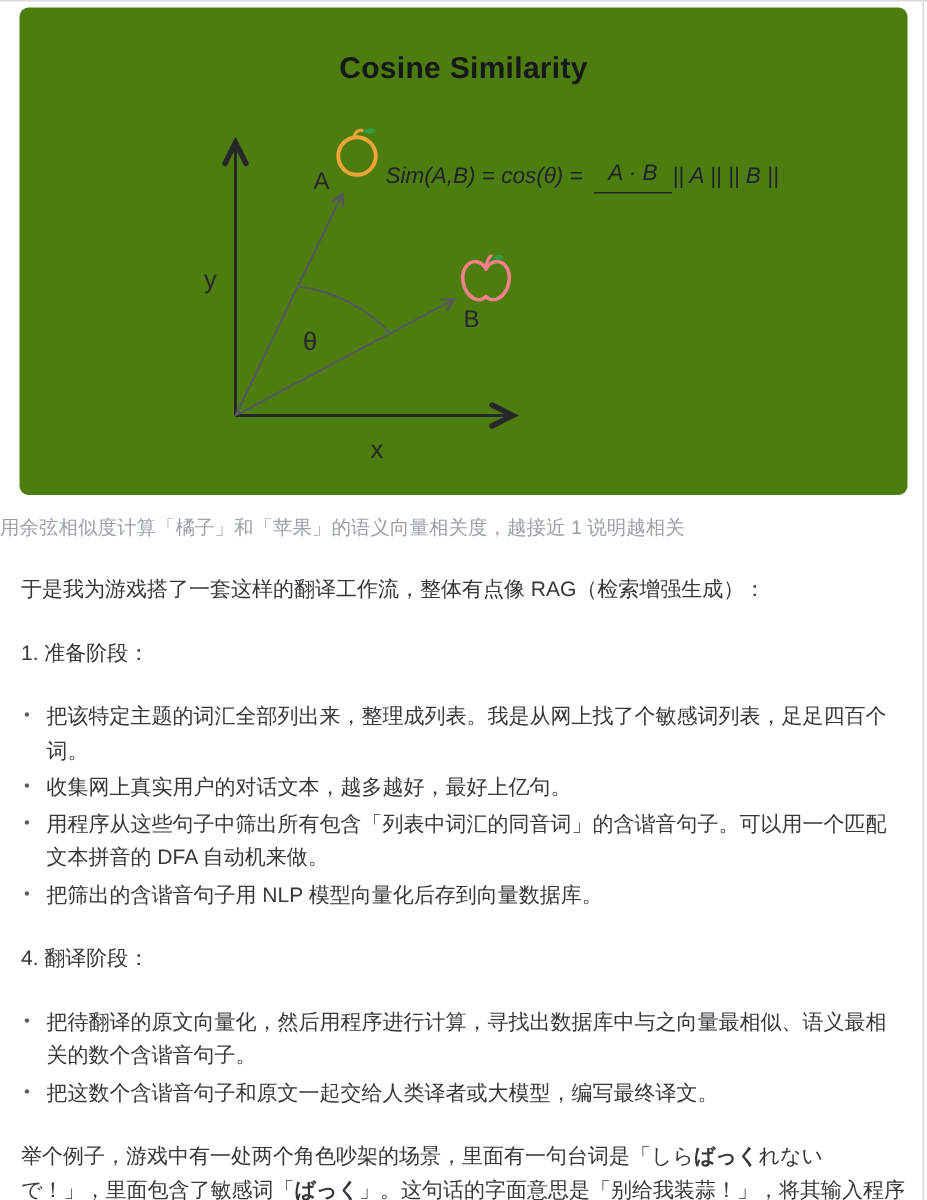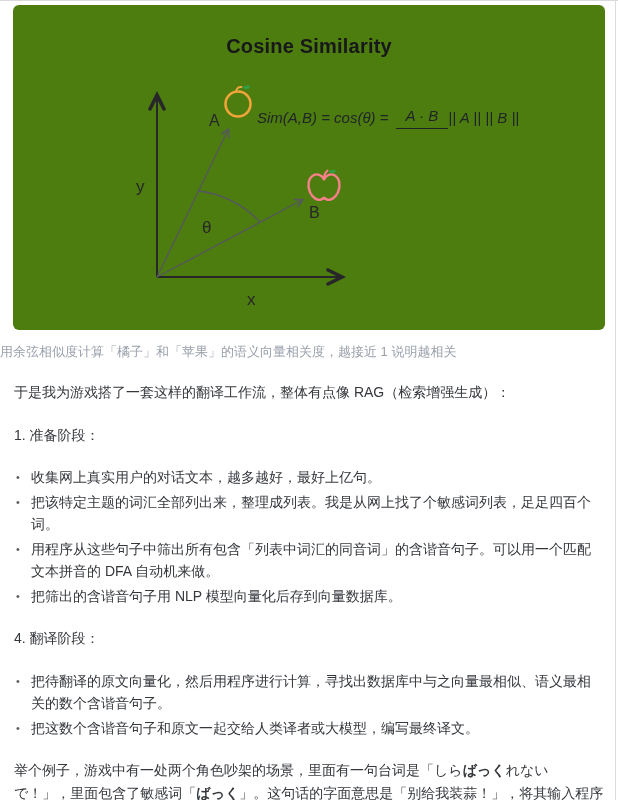--- a/index.html
+++ b/index.html
@@ -128,22 +128,22 @@
     </div>
   </figure>
 
   <div class="figure-caption">用余弦相似度计算「橘子」和「苹果」的语义向量相关度，越接近 1 说明越相关</div>
 
   <div class="article">
     <p>于是我为游戏搭了一套这样的翻译工作流，整体有点像 RAG（检索增强生成）：</p>
 
     <p>1. 准备阶段：</p>
     <ul>
+      <li>把该特定主题的词汇全部列出来，整理成列表。我是从网上找了个敏感词列表，足足四百个词。</li>
       <li>收集网上真实用户的对话文本，越多越好，最好上亿句。</li>
-      <li>把该特定主题的词汇全部列出来，整理成列表。我是从网上找了个敏感词列表，足足四百个词。</li>
       <li>用程序从这些句子中筛出所有包含「列表中词汇的同音词」的含谐音句子。可以用一个匹配文本拼音的 DFA 自动机来做。</li>
       <li>把筛出的含谐音句子用 NLP 模型向量化后存到向量数据库。</li>
     </ul>
 
     <p>4. 翻译阶段：</p>
     <ul>
       <li>把待翻译的原文向量化，然后用程序进行计算，寻找出数据库中与之向量最相似、语义最相关的数个含谐音句子。</li>
       <li>把这数个含谐音句子和原文一起交给人类译者或大模型，编写最终译文。</li>
     </ul>
 

